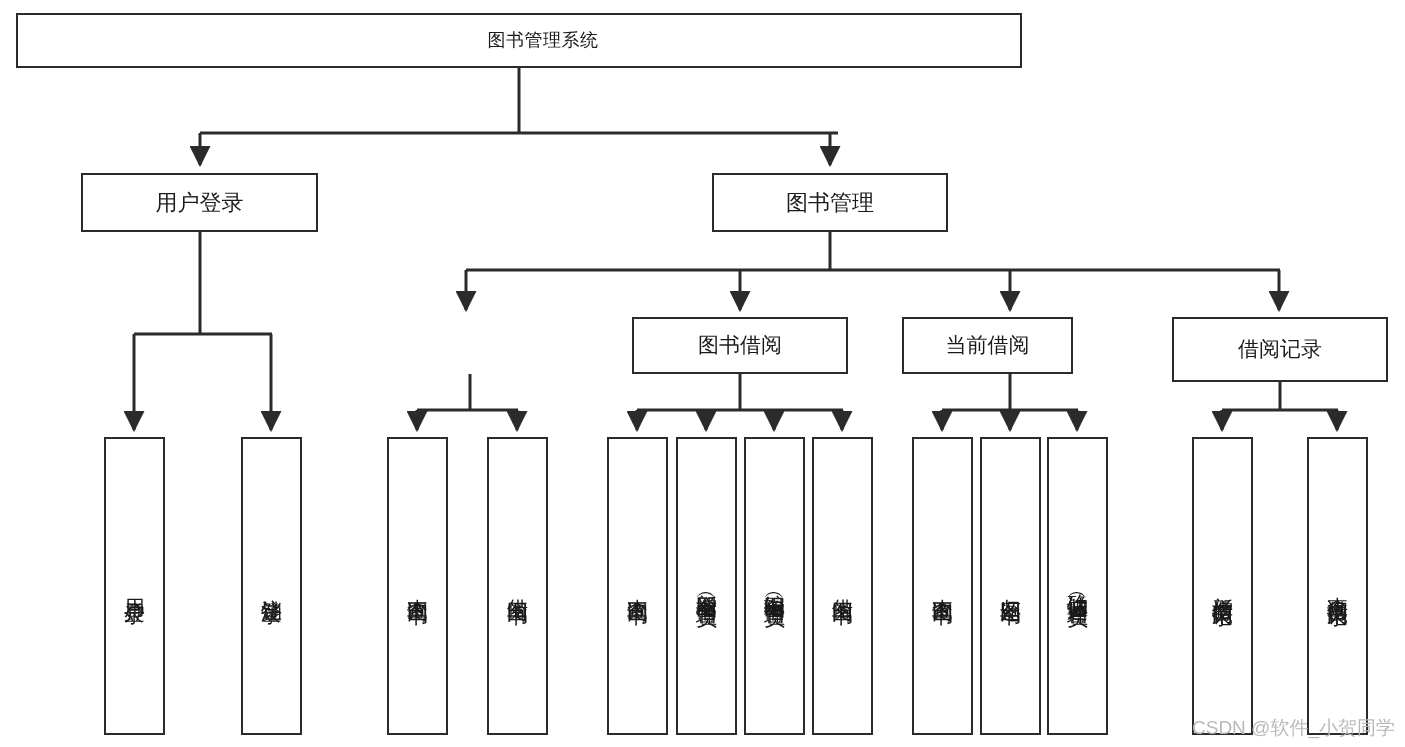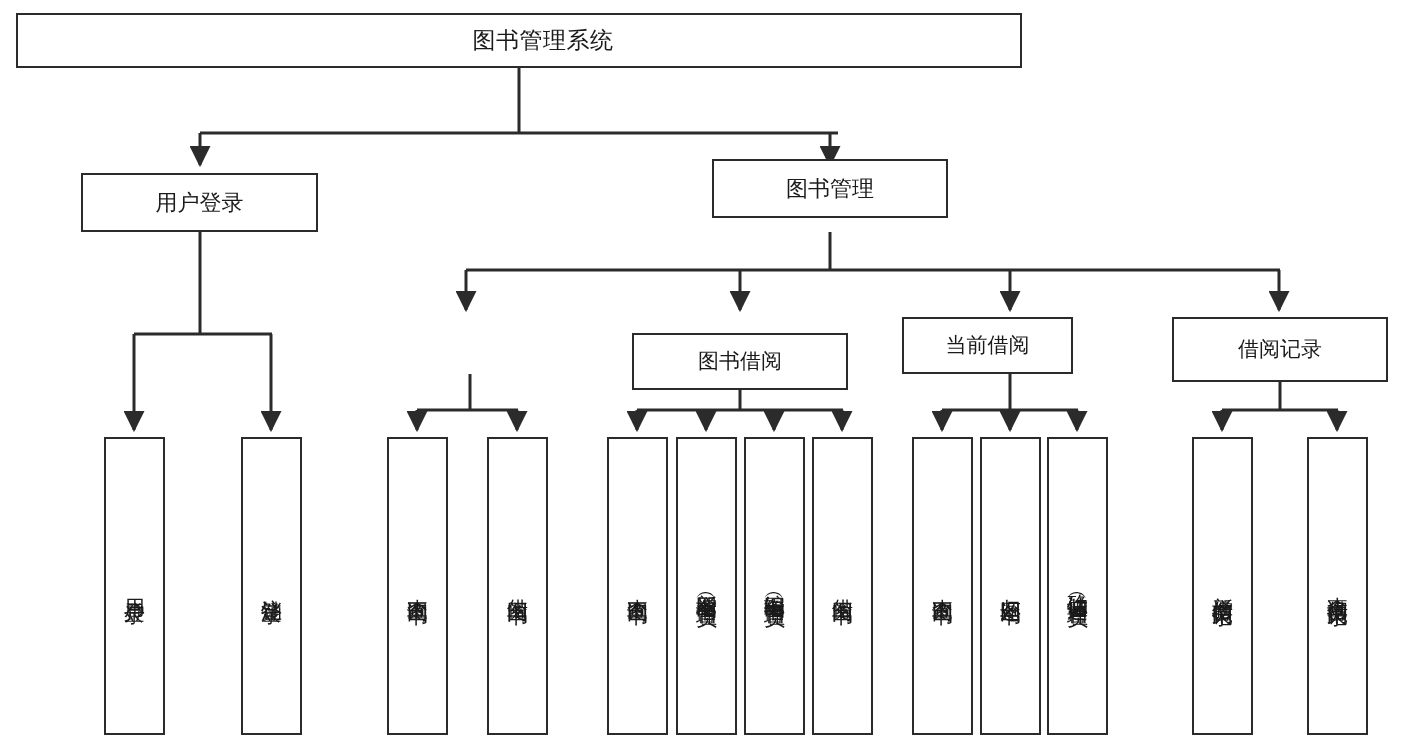--- a/index.html
+++ b/index.html
@@ -36,21 +36,21 @@
     justify-content: center;
     color: #1a1a1a;
   }
   .node .lbl {
     display: block;
     text-align: center;
     line-height: 1.18;
     white-space: pre;
   }
   
-  .node.root { font-size: 23px; padding-left: 48px; }
+  .node.root { font-size: 18px; padding-left: 48px; }
   .node.root .lbl { letter-spacing: 0.5px; }
   
   .node.lvl2 { font-size: 22px; }
   
   .node.lvl3 { font-size: 21px; }
   
   .node.leaf { font-size: 21px; }
   .node.leaf .lbl {
     writing-mode: vertical-rl;
     text-orientation: upright;
@@ -122,26 +122,26 @@
   </svg>
 
   <div class="node root" style="left:16px; top:13px; width:1006px; height:55px;">
     <span class="lbl">图书管理系统</span>
   </div>
 
   <div class="node lvl2" style="left:81px; top:173px; width:237px; height:59px;">
     <span class="lbl">用户登录</span>
   </div>
 
-  <div class="node lvl2" style="left:712px; top:159px; width:236px; height:59px;">
+  <div class="node lvl2" style="left:712px; top:173px; width:236px; height:59px;">
     <span class="lbl">图书管理</span>
   </div>
 
 
-  <div class="node lvl3" style="left:632px; top:317px; width:216px; height:57px;margin-top:16px;">
+  <div class="node lvl3" style="left:632px; top:317px; width:216px; height:57px;">
     <span class="lbl">图书借阅</span>
   </div>
 
   <div class="node lvl3" style="left:902px; top:317px; width:171px; height:57px;">
     <span class="lbl">当前借阅</span>
   </div>
 
   <div class="node lvl3" style="left:1172px; top:317px; width:216px; height:65px;">
     <span class="lbl">借阅记录</span>
   </div>
@@ -191,14 +191,15 @@
   </div>
 
   <div class="node leaf" style="left:1192px; top:437px; width:61px; height:298px;">
     <span class="lbl">新增借阅记录</span>
   </div>
 
   <div class="node leaf" style="left:1307px; top:437px; width:61px; height:298px;">
     <span class="lbl">查询借阅记录</span>
   </div>
 
+  <div class="watermark" style="left:1192px; top:715px;">CSDN @软件_小贺同学</div>
 
 </div>
 
 </body></html>

